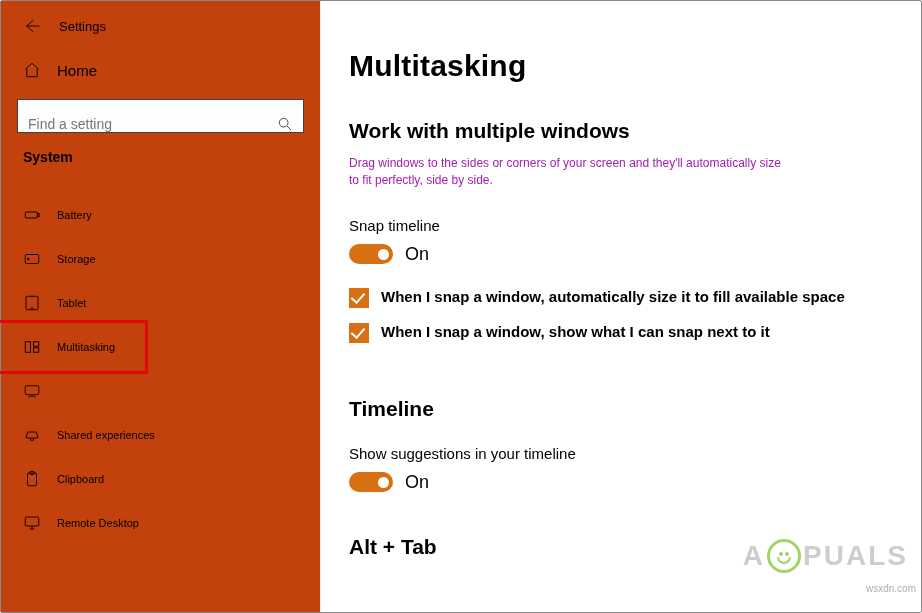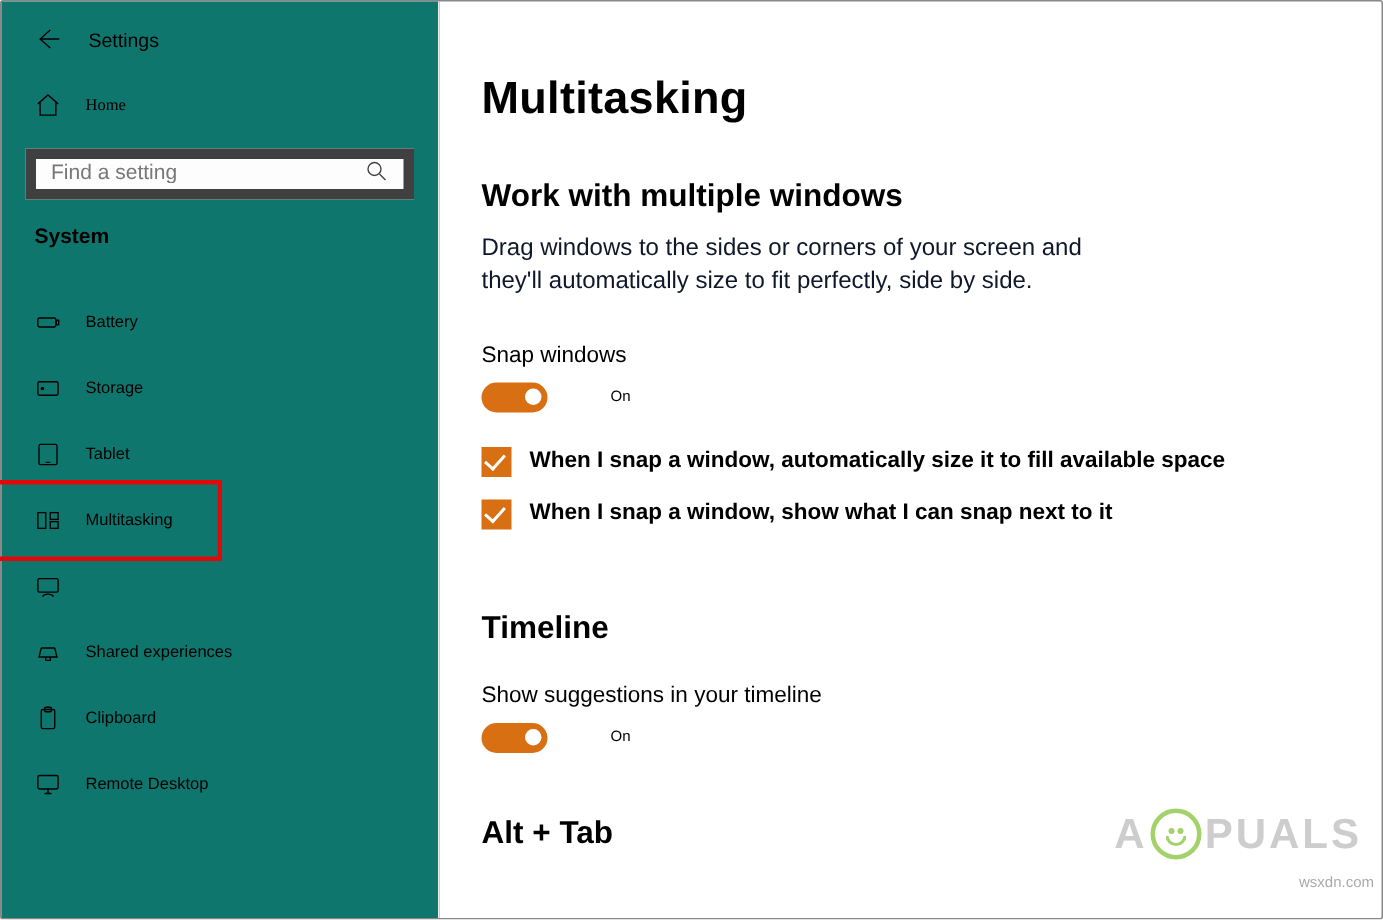--- a/index.html
+++ b/index.html
@@ -14,22 +14,22 @@
       position: relative;
     }
     .window {
       display: flex;
       height: 100%;
       border: 1px solid #888;
       border-radius: 2px;
     }
     
     .sidebar {
-      width: 292px;
-      background: #0f766e;
+      width: 320px;
+      background: #c2410c;
       display: flex;
       flex-direction: column;
       border-right: 1px solid #eee;
     }
     .sb-header {
       display: flex;
       align-items: center;
       gap: 18px;
       padding: 16px 18px 12px 22px;
     }
@@ -42,27 +42,27 @@
     .sb-title { font-size: 13px; }
     .home-row {
       display: flex;
       align-items: center;
       gap: 16px;
       padding: 14px 0 14px 22px;
       cursor: pointer;
     }
     .nav-icon { width: 18px; height: 18px; display: flex; align-items: center; justify-content: center; color:#000; }
     .nav-icon svg { width: 18px; height: 18px; stroke: currentColor; stroke-width: 1.2; fill: none; }
-    .home-label { font-size: 11px; font-family: Liberation Serif, serif; }
+    .home-label { font-size: 15px; }
     .search {
       margin: 6px 16px 16px 16px;
-      border: 7px solid #404040;
+      border: 1px solid #404040;
       background: #fdfdfd;
       display: flex;
-      align-items: flex-start;
+      align-items: flex-end;
       height: 34px;
       padding: 0 10px 0 10px;
     }
     .search input {
       flex: 1;
       border: none;
       outline: none;
       background: transparent;
       font-size: 14px;
       color: #666;
@@ -104,22 +104,22 @@
       margin-bottom: 36px;
       letter-spacing: 0.2px;
     }
     h2.section-title {
       font-weight: 600;
       font-size: 21px;
       margin-bottom: 12px;
       margin-top: 8px;
     }
     .desc {
-      color: #0f172a;
-      font-size: 16px;
+      color: #a21caf;
+      font-size: 12px;
       line-height: 1.4;
       margin-bottom: 28px;
       max-width: 440px;
     }
     .setting-label {
       font-size: 15px;
       margin-bottom: 10px;
     }
     .toggle-row {
       display: flex;
@@ -135,21 +135,21 @@
       cursor: pointer;
     }
     .toggle::after {
       content: "";
       position: absolute;
       width: 11px; height: 11px;
       background: #fff;
       border-radius: 50%;
       top: 4.5px; right: 4.5px;
     }
-    .toggle-text { font-size: 10px; margin-left: 30px; }
+    .toggle-text { font-size: 18px; }
     .check-row {
       display: flex;
       align-items: flex-start;
       gap: 12px;
       margin-bottom: 14px;
       max-width: 520px;
       font-weight: bold;
     }
     .checkbox {
       width: 20px; height: 20px;
@@ -337,21 +337,21 @@
     </div>
 
   </div>
 
   <div class="main">
     <h1 class="page-title">Multitasking</h1>
 
     <h2 class="section-title">Work with multiple windows</h2>
     <p class="desc">Drag windows to the sides or corners of your screen and they'll automatically size to fit perfectly, side by side.</p>
 
-    <div class="setting-label">Snap windows</div>
+    <div class="setting-label">Snap timeline</div>
     <div class="toggle-row">
       <div class="toggle"></div>
       <div class="toggle-text">On</div>
     </div>
 
     <div class="check-row">
       <div class="checkbox"></div>
       <div class="check-text">When I snap a window, automatically size it to fill available space</div>
     </div>
     <div class="check-row">

